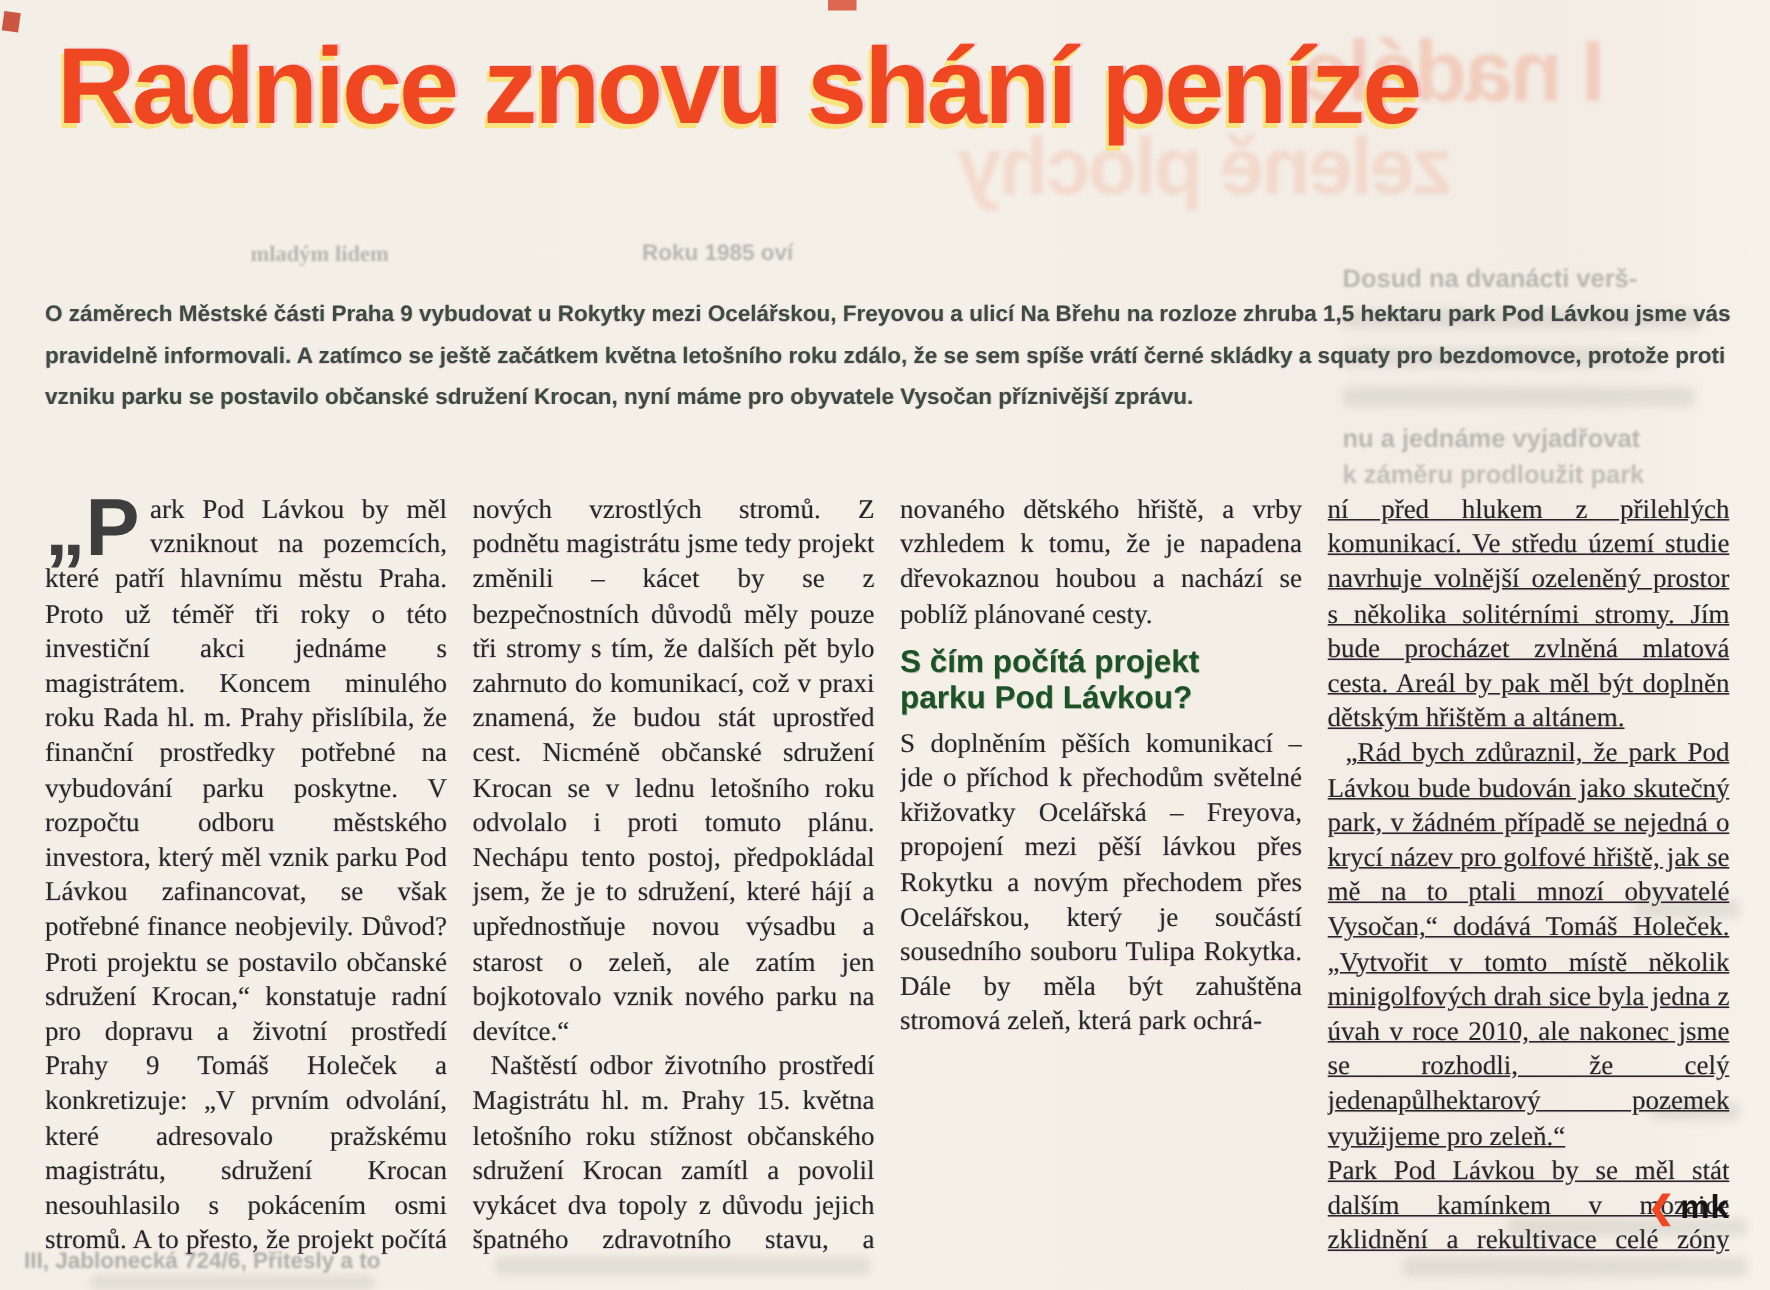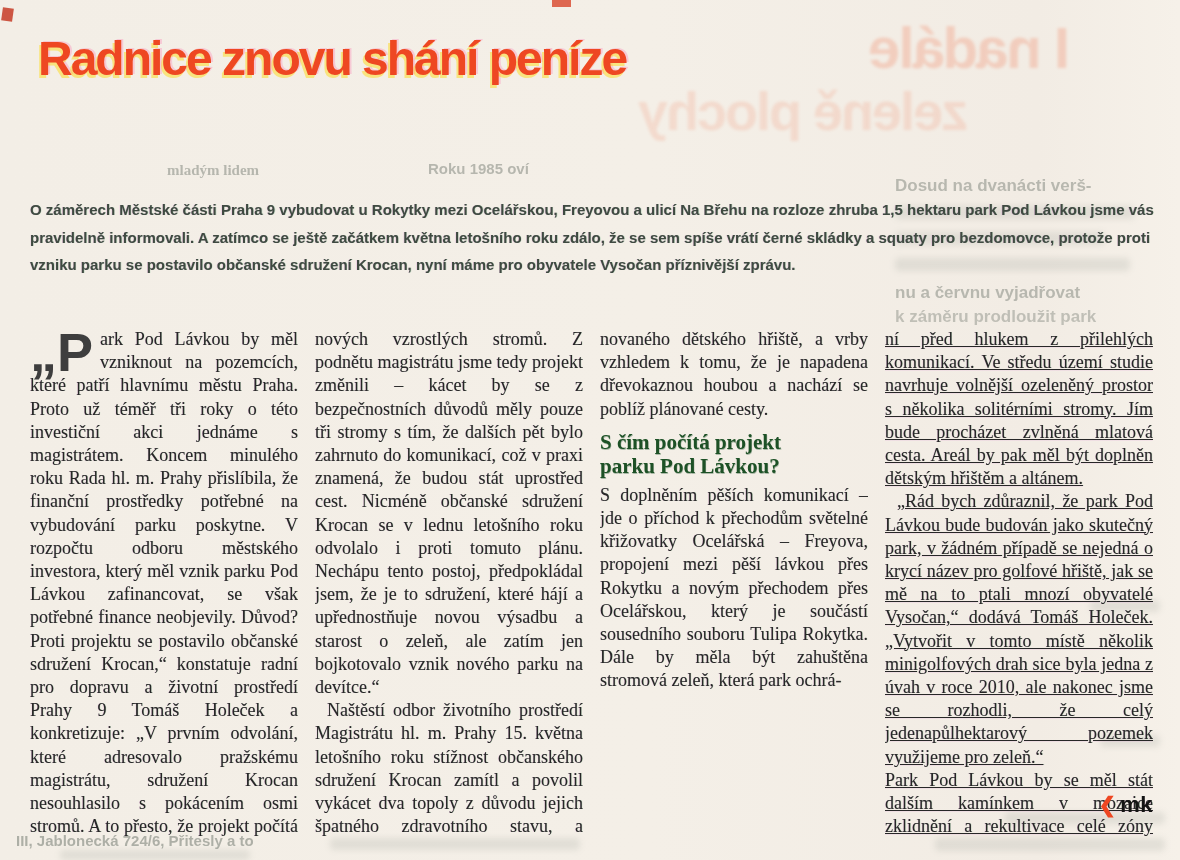--- a/index.html
+++ b/index.html
@@ -23,21 +23,21 @@
     white-space:nowrap;font-weight:bold;
   }
   .smudge{
     position:absolute;background:#8d948b;opacity:0.18;
     filter:blur(3px);border-radius:4px;
   }
   .artifact{position:absolute;}
   
   .headline{
     position:absolute;left:38px;top:18px;z-index:2;margin:0;
-    font-size:48px;line-height:81px;font-weight:bold;letter-spacing:-2px;
+    font-size:72px;line-height:81px;font-weight:bold;letter-spacing:-2px;
     color:#ee4722;white-space:nowrap;
     text-shadow:-2px 3px 0 rgba(255,216,0,0.45), 2px -1px 0 rgba(255,90,160,0.25);
   }
   
   .lead{
     position:absolute;left:30px;top:196px;width:1124px;z-index:2;margin:0;
     font-size:15px;line-height:27.5px;font-weight:bold;
     color:#3f4a41;text-align:left;
     text-shadow:0.6px 0 rgba(0,140,60,0.18), -0.6px 0.4px 0 rgba(190,0,190,0.15);
   }
@@ -58,21 +58,21 @@
   .col4{position:relative;text-decoration:underline;}
   .dropcap{
     float:left;
     font-family:"Liberation Sans", sans-serif;
     font-weight:bold;font-size:54px;line-height:44px;
     color:#3e3e3e;margin:2px 7px 0 0;
     text-shadow:none;
   }
   .subheading{
     margin:9px 0 5px 0;max-width:215px;
-    font-family:Liberation Serif, serif;
+    font-family:Liberation Sans, sans-serif;
     font-size:21px;line-height:24.5px;font-weight:bold;
     color:#1d5126;text-align:left;
     text-shadow:0.5px 0.5px 0 rgba(0,60,20,0.3);
   }
   .endmark{
     position:absolute;right:0;bottom:24px;
     font-family:"Liberation Sans", sans-serif;
     text-shadow:none;white-space:nowrap;
   }
   .endmark .chev{color:#ee4722;font-weight:bold;font-size:21px;margin-right:4px;}
@@ -87,21 +87,21 @@
     <div class="bleed-orange" style="left:870px;top:14px;font-size:58px;opacity:0.20;">I nadále</div>
     <div class="bleed-orange" style="left:640px;top:80px;font-size:54px;opacity:0.13;">zeleně plochy</div>
 
     <div class="bleed-gray" style="left:167px;top:162px;font-size:15px;opacity:0.40;font-family:Liberation Serif, serif;">mladým lidem</div>
     <div class="bleed-gray" style="left:428px;top:160px;font-size:15px;opacity:0.40;">Roku 1985 oví</div>
 
     <div class="bleed-gray" style="left:895px;top:176px;font-size:17px;opacity:0.38;">Dosud na dvanácti verš-</div>
     <div class="smudge" style="left:895px;top:206px;width:240px;height:13px;"></div>
     <div class="smudge" style="left:895px;top:232px;width:210px;height:13px;"></div>
     <div class="smudge" style="left:895px;top:258px;width:235px;height:13px;"></div>
-    <div class="bleed-gray" style="left:895px;top:283px;font-size:17px;opacity:0.38;">nu a červnu vyjadřovat</div>
+    <div class="bleed-gray" style="left:895px;top:283px;font-size:17px;opacity:0.38;">nu a jednáme vyjadřovat</div>
     <div class="bleed-gray" style="left:895px;top:307px;font-size:17px;opacity:0.33;">k záměru prodloužit park</div>
 
     <div class="bleed-gray" style="left:16px;top:832px;font-size:15px;opacity:0.45;">III, Jablonecká 724/6, Přitesly a to</div>
     <div class="smudge" style="left:330px;top:838px;width:250px;height:12px;"></div>
     <div class="smudge" style="left:60px;top:850px;width:190px;height:10px;"></div>
     <div class="smudge" style="left:1005px;top:812px;width:160px;height:12px;"></div>
     <div class="smudge" style="left:935px;top:838px;width:230px;height:13px;"></div>
     <div class="smudge" style="left:1090px;top:600px;width:70px;height:12px;"></div>
     <div class="smudge" style="left:1100px;top:735px;width:60px;height:12px;"></div>
 

